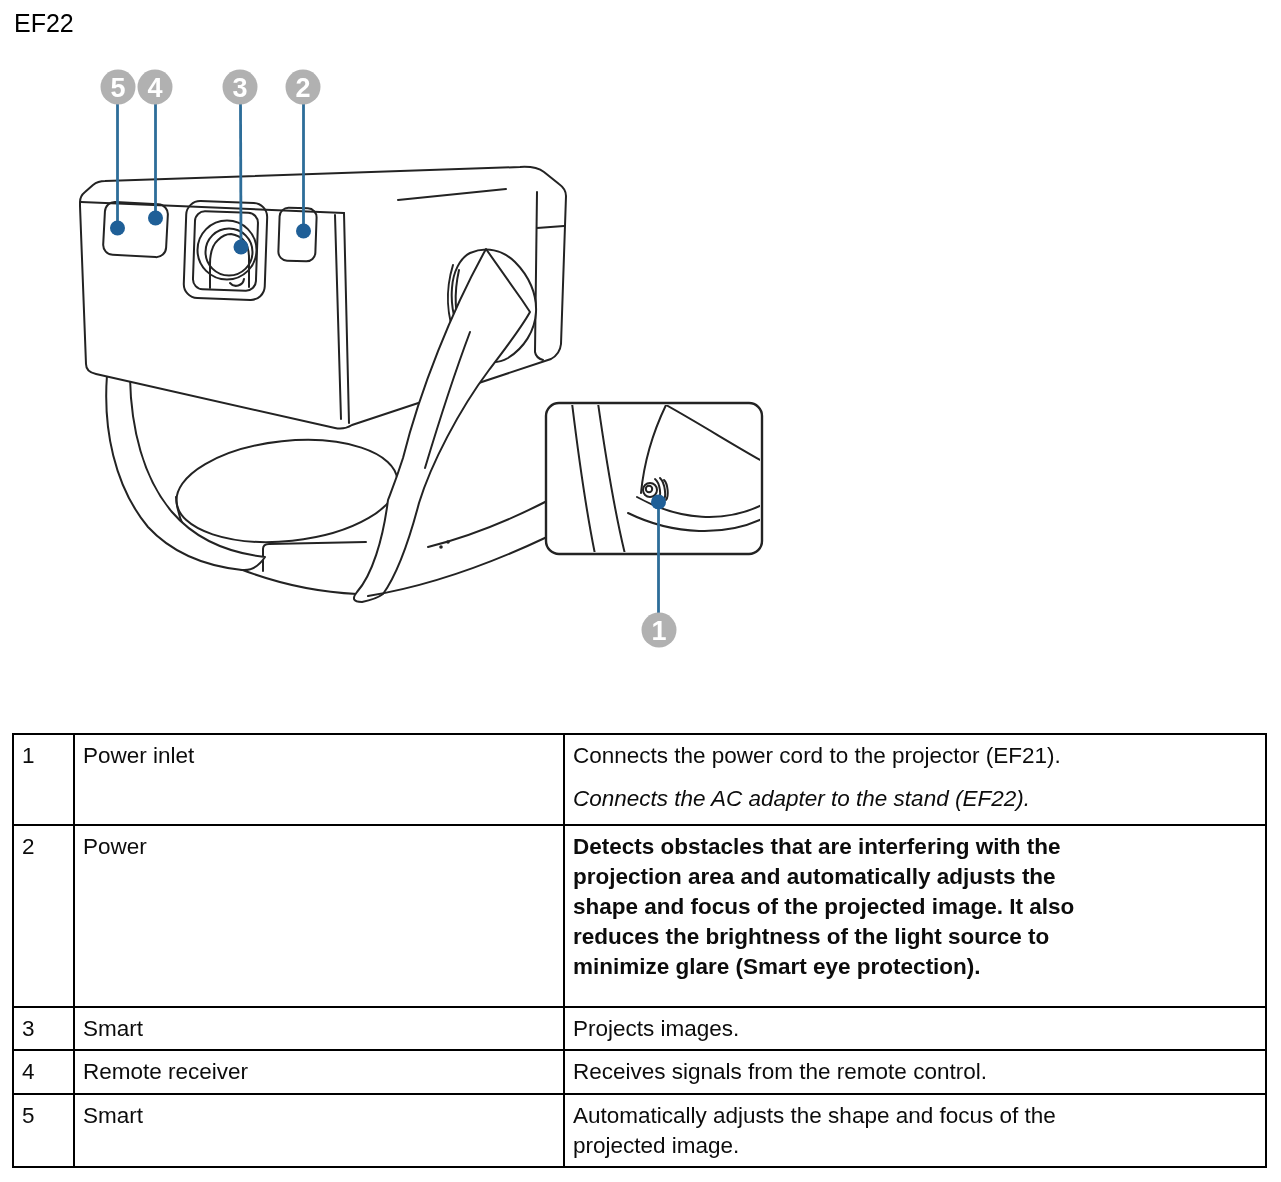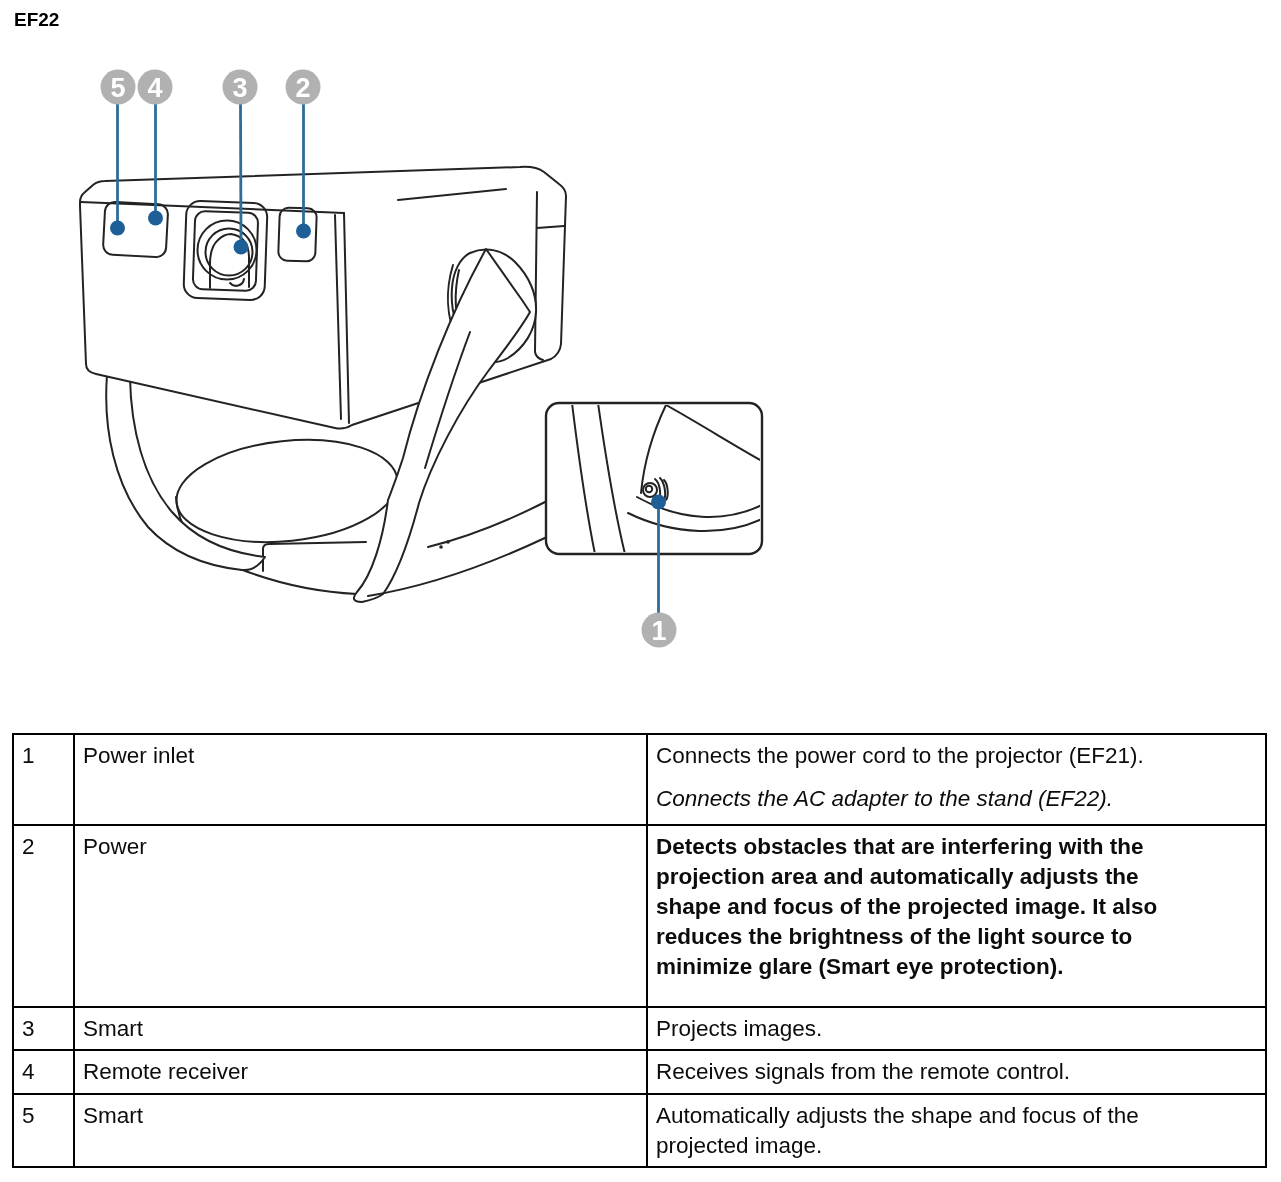--- a/index.html
+++ b/index.html
@@ -12,40 +12,40 @@
   *{margin:0;padding:0;box-sizing:border-box;}
   html,body{background:#ffffff;}
   body{
     position:relative;
     width:1281px;height:1182px;
     font-family:"Liberation Sans", sans-serif;
     color:var(--ink);
   }
   .page-title{
     position:absolute;left:14px;top:9px;
-    font-size:19px;font-weight:bold;color:#000;
+    font-size:25px;font-weight:normal;color:#000;
   }
   .figure-svg{position:absolute;left:0;top:40px;}
 
   table.parts{
     position:absolute;left:12px;top:733px;
     width:1255px;
     border-collapse:collapse;
     table-layout:fixed;
     font-size:22.5px;line-height:30px;color:#0c0c0c;
   }
   table.parts,
   table.parts td{border:2.6px solid #000;}
   table.parts td{
     vertical-align:top;
     padding:6px 12px 4px 8px;
     background:#fff;
   }
   td.c-num{width:61px;padding-left:7px;}
-  td.c-name{width:573px;padding-left:8px;}
+  td.c-name{width:490px;padding-left:8px;}
   td.c-desc{padding-left:7px;}
   td.c-desc p{max-width:552px;}
   td.c-desc p + p{margin-top:13px;font-style:italic;}
   td.pad-top{padding-top:23px;font-weight:bold;}
   p:empty{display:none;}
   tr.r1{height:91px;}
   tr.r2{height:182px;}
   tr.r3{height:43px;}
   tr.r4{height:44px;}
   tr.r5{height:73px;}

